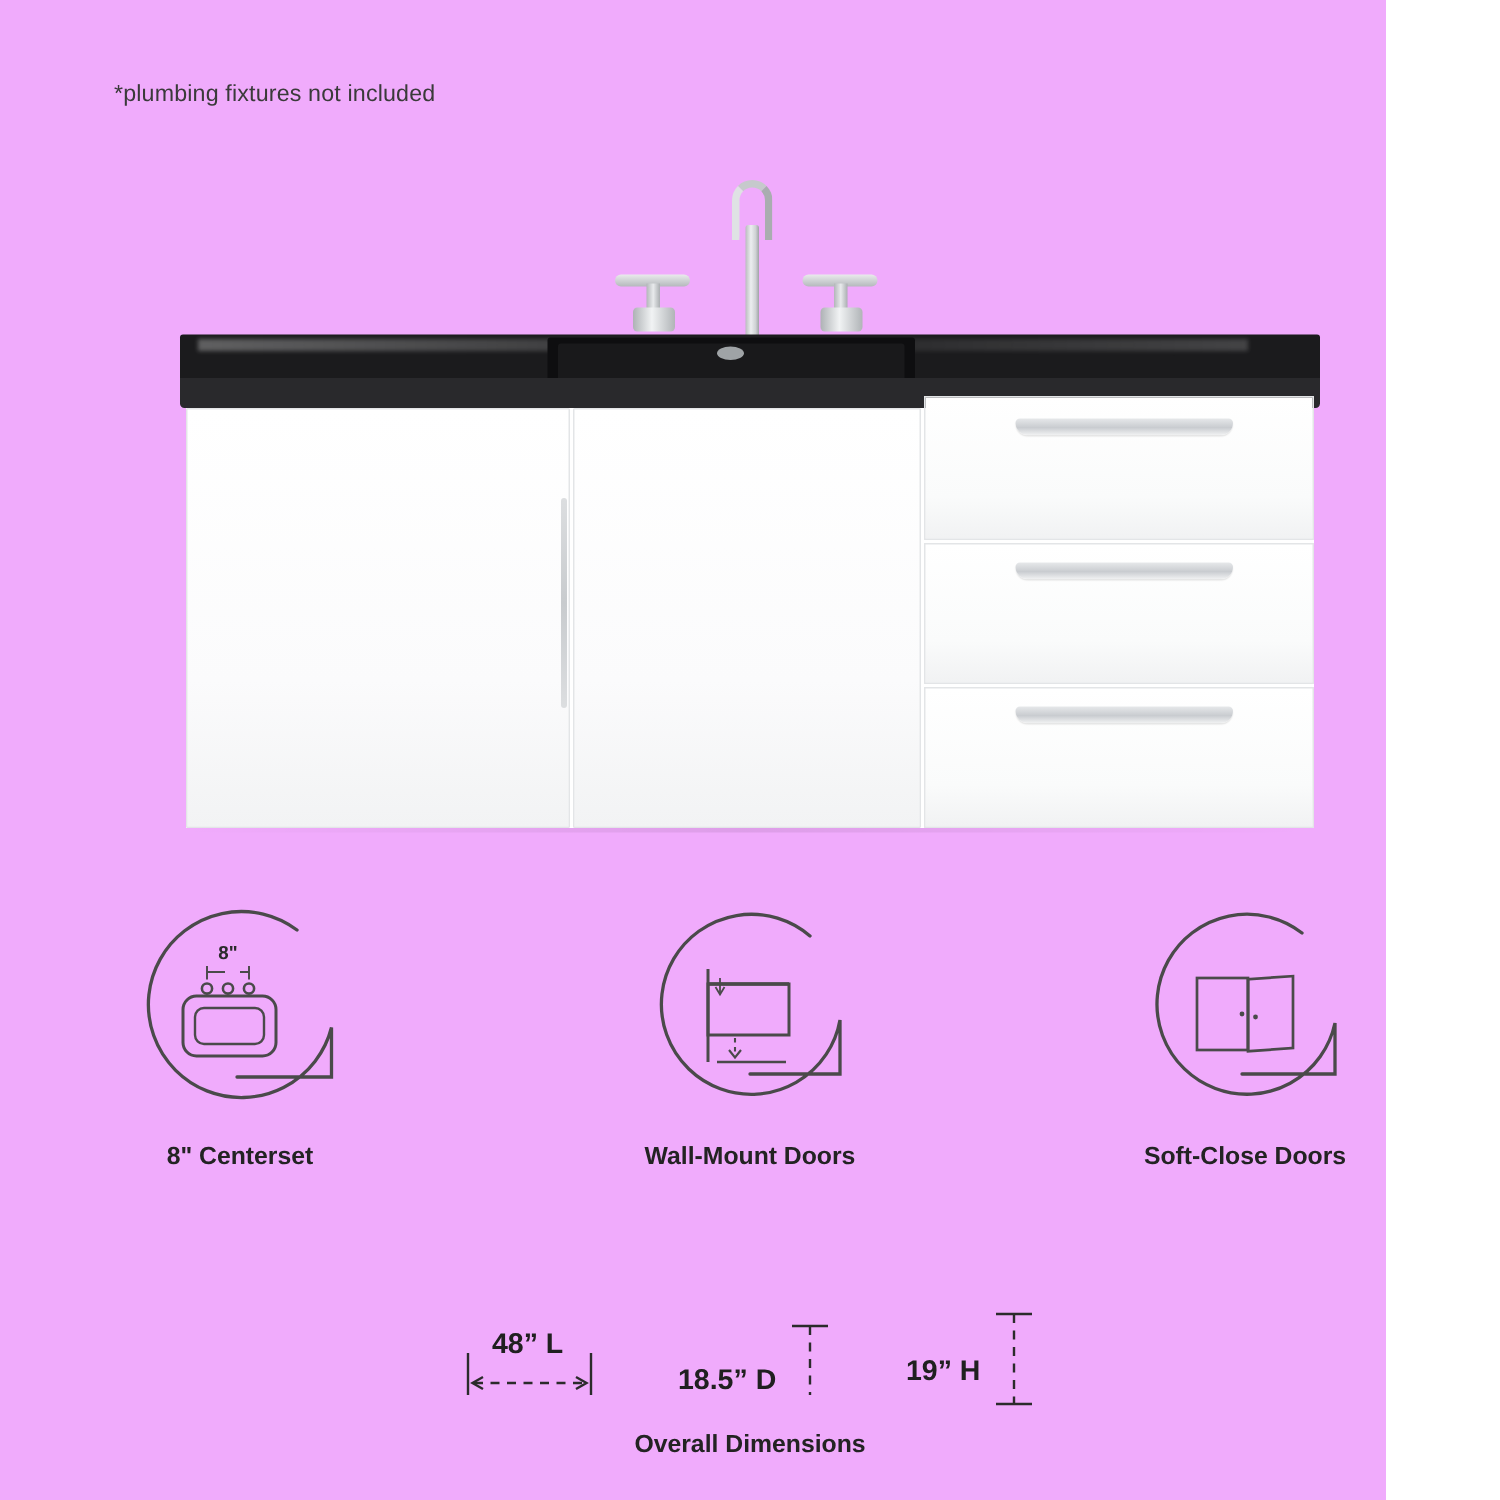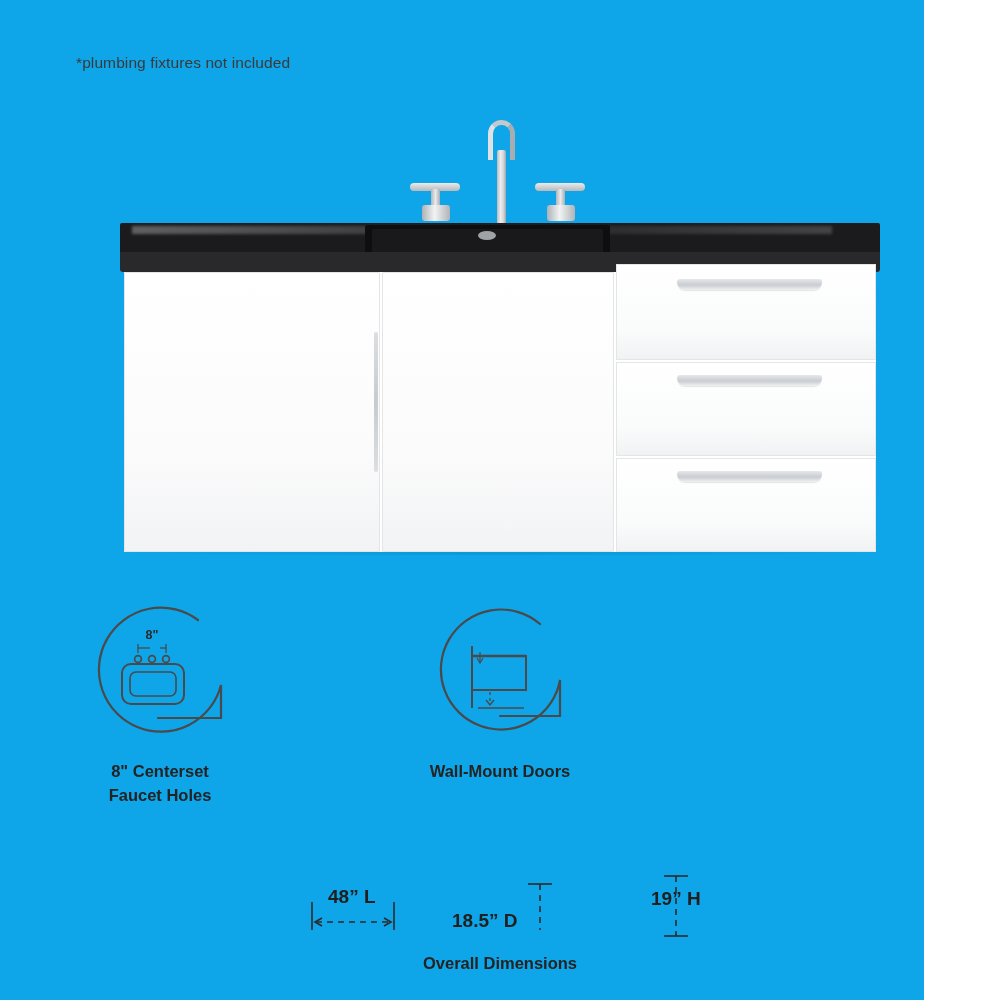--- a/index.html
+++ b/index.html
@@ -9,21 +9,21 @@
     background: #ffffff;
     font-family: "Liberation Sans", sans-serif;
     color: #2b2b2b;
     overflow: hidden;
   }
 
   .page {
     position: relative;
     width: 924px;
     height: 1000px;
-    background: #0ea5e9;
+    background: #f0abfc;
   }
 
   
   .disclaimer {
     position: absolute;
     left: 76px;
     top: 54px;
     font-size: 15.5px;
     color: #3a3a3a;
     letter-spacing: 0.1px;
@@ -235,21 +235,21 @@
     height: 72px;
   }
   .dim {
     position: absolute;
     font-size: 19px;
     font-weight: bold;
     color: #202020;
   }
   .dim-l { left: 328px; top: 18px; }
   .dim-d { left: 452px; top: 18px; margin-top: 24px; }
-  .dim-h { left: 604px; top: 20px; margin-left: 47px; }
+  .dim-h { left: 604px; top: 36px; }
   .dims-caption {
     position: absolute;
     left: 0; top: 86px;
     width: 1000px;
     text-align: center;
     font-size: 16.5px;
     font-weight: bold;
     color: #232323;
   }
   svg { display: block; }
@@ -320,21 +320,20 @@
 
           <line x1="50" y1="44" x2="50" y2="53" stroke="#4a4a4a" stroke-width="1.3"></line>
           <line x1="78" y1="44" x2="78" y2="53" stroke="#4a4a4a" stroke-width="1.3"></line>
           <line x1="50" y1="48" x2="62" y2="48" stroke="#4a4a4a" stroke-width="1.3"></line>
           <line x1="72" y1="48" x2="78" y2="48" stroke="#4a4a4a" stroke-width="1.3"></line>
           <text x="64" y="39" text-anchor="middle" font-family="Liberation Sans, sans-serif" font-size="12.5" font-weight="bold" fill="#2b2b2b">8"</text>
         </svg>
       </div>
       <div class="feature-caption">
         <div>8" Centerset</div>
-        <div>Faucet Holes</div>
       </div>
     </div>
 
     <div class="feature feature-2">
       <div class="feature-badge">
         <svg width="144" height="144" viewBox="0 0 144 144">
           <path d="M112,24 A60,60 0 1,0 132,80 L132,116 L72,116" fill="none" stroke="#4a4a4a" stroke-width="2.2" stroke-linecap="round"></path>
 
           <line x1="44" y1="46" x2="44" y2="108" stroke="#4a4a4a" stroke-width="2"></line>
 
@@ -347,20 +346,36 @@
 
           <line x1="52" y1="52" x2="52" y2="62" stroke="#4a4a4a" stroke-width="1.2"></line>
           <path d="M49,58 L52,63 L55,58" fill="none" stroke="#4a4a4a" stroke-width="1.2"></path>
         </svg>
       </div>
       <div class="feature-caption">
         <div>Wall-Mount Doors</div>
       </div>
     </div>
 
+    <div class="feature feature-3">
+      <div class="feature-badge">
+        <svg width="144" height="144" viewBox="0 0 144 144">
+          <path d="M110,22 A60,60 0 1,0 132,82 L132,116 L70,116" fill="none" stroke="#4a4a4a" stroke-width="2.2" stroke-linecap="round"></path>
+
+          <rect x="40" y="52" width="34" height="48" fill="none" stroke="#4a4a4a" stroke-width="1.8"></rect>
+          <rect x="74" y="52" width="30" height="48" fill="none" stroke="#4a4a4a" stroke-width="1.8" transform="skewY(-4) translate(0,6)"></rect>
+          <line x1="74" y1="52" x2="74" y2="100" stroke="#4a4a4a" stroke-width="1.6"></line>
+          <circle cx="70" cy="76" r="1.6" fill="#4a4a4a"></circle>
+          <circle cx="79" cy="78" r="1.6" fill="#4a4a4a"></circle>
+        </svg>
+      </div>
+      <div class="feature-caption">
+        <div>Soft-Close Doors</div>
+      </div>
+    </div>
   </div>
 
   <div class="dimensions">
     <div class="dims-row">
 
       <div class="dim dim-l">48” L</div>
       <div class="dim dim-d">18.5” D</div>
       <div class="dim dim-h">19” H</div>
 
       <svg style="position:absolute;left:0;top:0;" width="1000" height="80">

